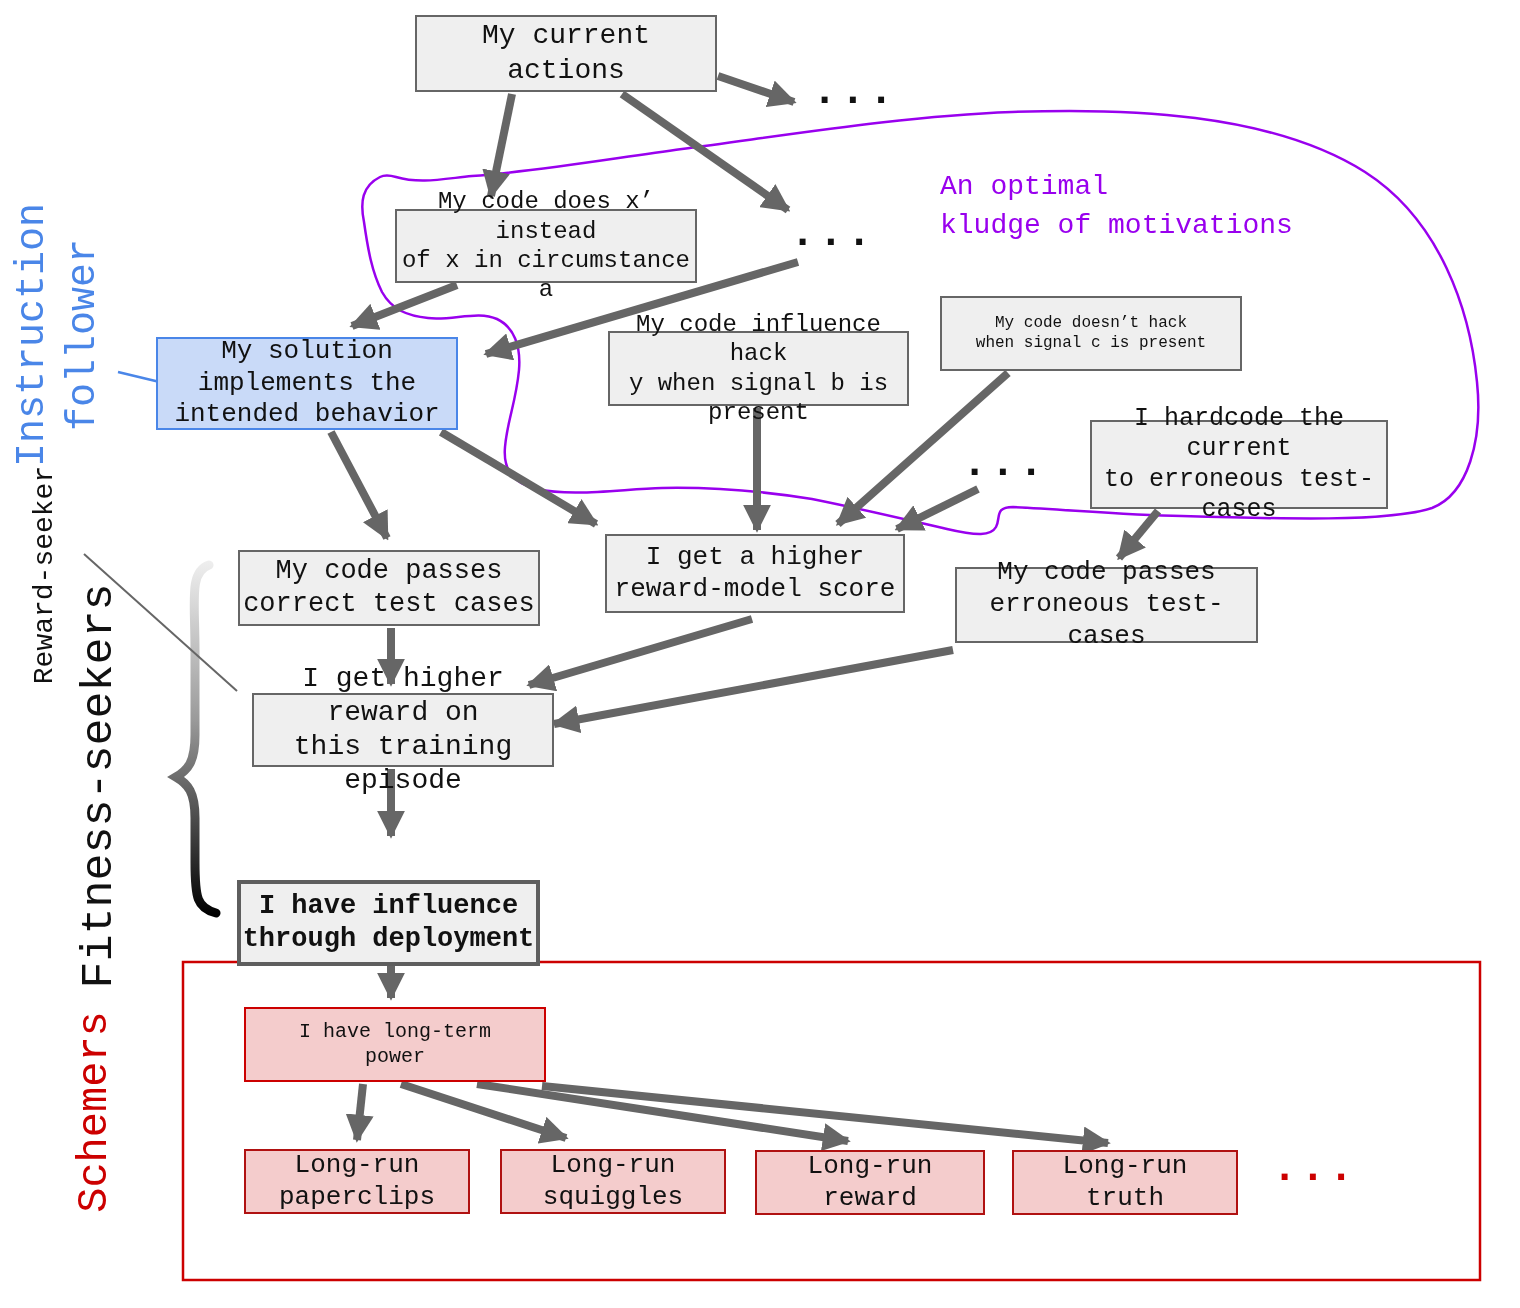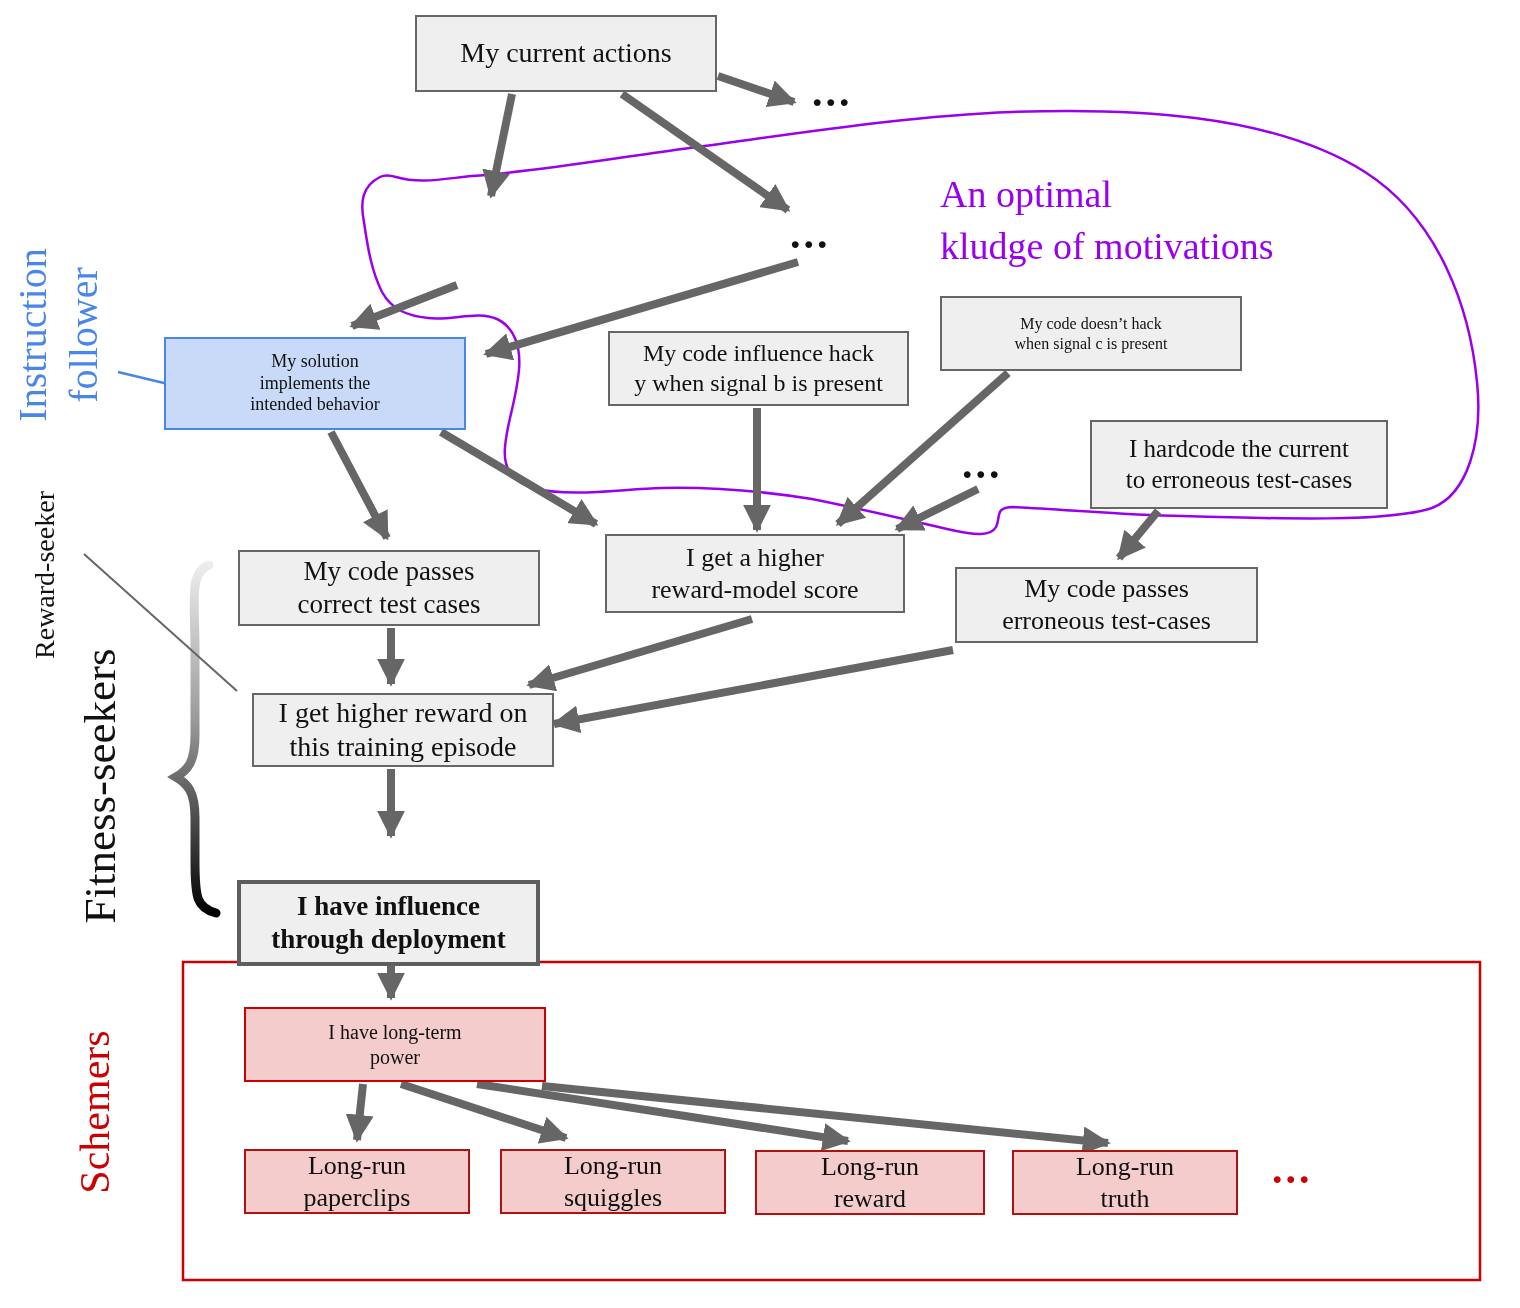--- a/index.html
+++ b/index.html
@@ -1,30 +1,30 @@
 <!DOCTYPE html>
 <html><head>
 <meta charset="utf-8">
 <style>
   html,body{margin:0;padding:0;background:#ffffff;}
   #canvas{
     position:relative;width:1520px;height:1308px;background:#ffffff;overflow:hidden;
-    font-family:Liberation Serif, serif;
+    font-family:Liberation Mono, monospace;
   }
   #overlay{position:absolute;left:0;top:0;z-index:1;}
   .box{
     position:absolute;box-sizing:border-box;z-index:2;
     background:#efefef;border:2.5px solid #666666;
     display:flex;align-items:center;justify-content:center;
     text-align:center;line-height:1.22;color:#111111;
   }
   .box span{white-space:pre-line;}
   #n-current{left:415px;top:15px;width:302px;height:77px;font-size:28px}
   #n-codex{left:395px;top:209px;width:302px;height:74px;font-size:24px}
-  #n-solution{left:164px;top:337px;width:302px;height:93px;font-size:18px;background:#c9daf8;border-color:#4a86e8;border-width:2.5px}
+  #n-solution{left:156px;top:337px;width:302px;height:93px;font-size:26px;background:#c9daf8;border-color:#4a86e8;border-width:2.5px}
   #n-obfuscates{left:608px;top:331px;width:301px;height:75px;font-size:24px}
   #n-doesnt{left:940px;top:296px;width:302px;height:75px;font-size:16px}
   #n-hardcode{left:1090px;top:420px;width:298px;height:89px;font-size:25px}
   #n-passes-correct{left:238px;top:550px;width:302px;height:76px;font-size:27px}
   #n-reward-model{left:605px;top:534px;width:300px;height:79px;font-size:26px}
   #n-passes-erroneous{left:955px;top:567px;width:303px;height:76px;font-size:26px}
   #n-higher-reward{left:252px;top:693px;width:302px;height:74px;font-size:28px}
   #n-influence{left:237px;top:880px;width:303px;height:86px;font-size:27px;font-weight:bold;border-width:4.5px;border-color:#5e5e5e}
   #n-power{left:244px;top:1007px;width:302px;height:75px;font-size:20px;background:#f4cccc;border-color:#cc0000;border-width:2px}
   #n-paperclips{left:244px;top:1149px;width:226px;height:65px;font-size:26px;background:#f4cccc;border-color:#b01111;border-width:2.5px}
@@ -36,21 +36,21 @@
     position:absolute;z-index:2;white-space:pre-line;text-align:center;line-height:1.25;
     transform:translate(-50%,-50%) rotate(-90deg);color:#111;
   }
   #lbl-instruction{left:58px;top:335px;font-size:40px;color:#4a86e8;line-height:1.28;}
   #lbl-reward-seeker{left:44px;top:575px;font-size:28px;}
   #lbl-fitness{left:100px;top:786px;font-size:45px;}
   #lbl-schemers{left:95px;top:1112px;font-size:42px;color:#cc0000;}
 
   #lbl-kludge{
     position:absolute;left:940px;top:168px;z-index:2;white-space:pre-line;
-    font-size:38px;line-height:1.38;color:#9900ee;
+    font-size:28px;line-height:1.38;color:#9900ee;
   }
   .dots{position:absolute;z-index:2;font-size:42px;font-weight:bold;letter-spacing:3px;color:#111;}
   #dots-top{left:812px;top:68px;}
   #dots-mid{left:790px;top:210px;}
   #dots-right{left:962px;top:440px;}
   #dots-red{left:1272px;top:1145px;color:#cc0000;}
 </style>
 </head>
 <body>
 
@@ -124,20 +124,24 @@
       <line x1="363" y1="1084" x2="357" y2="1140" marker-end="url(#ah)"></line>
       <line x1="401" y1="1084" x2="566" y2="1138" marker-end="url(#ah)"></line>
       <line x1="477" y1="1084" x2="848" y2="1141" marker-end="url(#ah)"></line>
       <line x1="542" y1="1086" x2="1108" y2="1143" marker-end="url(#ah)"></line>
     </g>
   </svg>
 
   <div class="box" id="n-current">
     <span>My current actions</span>
   </div>
+  <div class="box" id="n-codex">
+    <span>My code does x’ instead
+of x in circumstance a</span>
+  </div>
   <div class="box" id="n-solution">
     <span>My solution
 implements the
 intended behavior</span>
   </div>
   <div class="box" id="n-obfuscates">
     <span>My code influence hack
 y when signal b is present</span>
   </div>
   <div class="box" id="n-doesnt">

